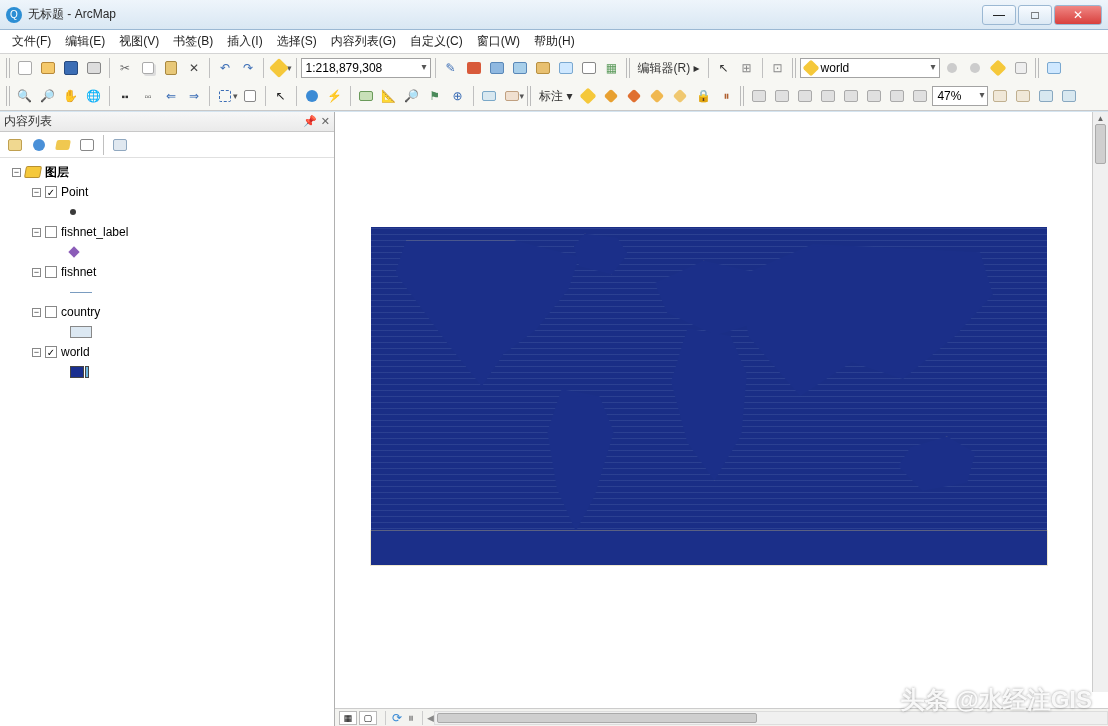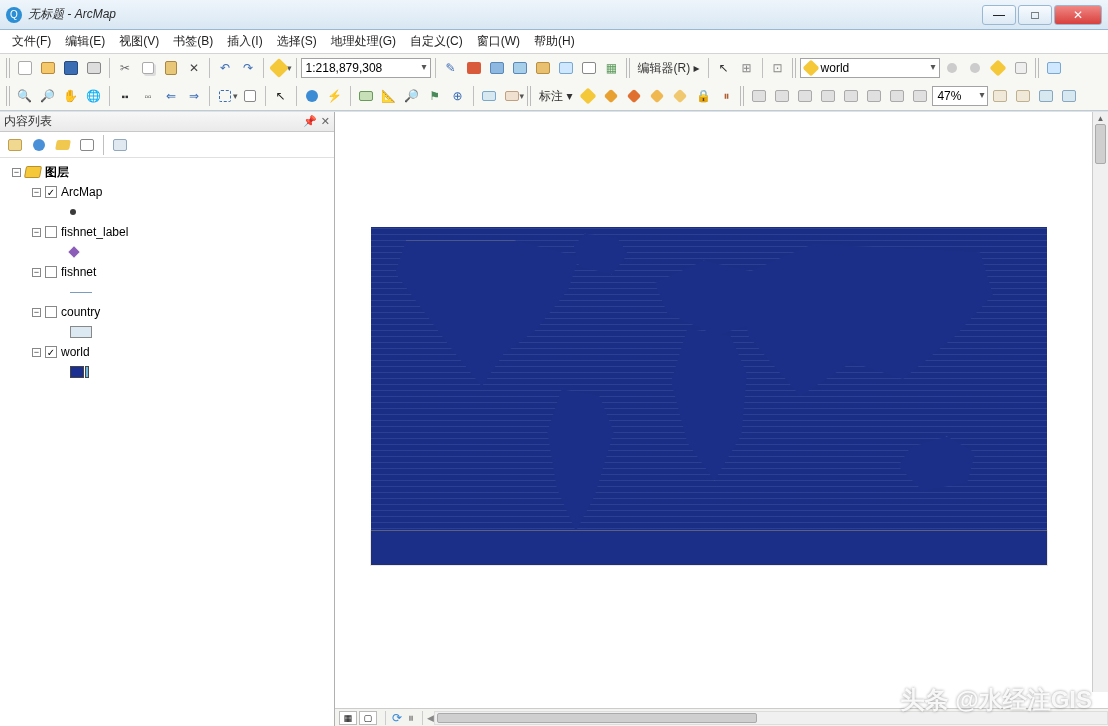--- a/index.html
+++ b/index.html
@@ -1,21 +1,21 @@
 <!DOCTYPE html>
 <html><head>
 <meta charset="utf-8">
 <style>
 * { box-sizing: border-box; margin: 0; padding: 0; font-family: "Microsoft YaHei", Tahoma, sans-serif; font-size: 12px; }
 body { background: #d4e4f0; width: 1108px; height: 726px; overflow: hidden; position: relative; }
 
 
 .titlebar { height: 30px; background: linear-gradient(#eef5fb, #d9e7f3); display: flex; align-items: center; padding: 0 6px; border-bottom: 1px solid #9bb8d3; }
 .titlebar .app-icon { width: 16px; height: 16px; background: #2c8ed4; border-radius: 50%; display: flex; align-items: center; justify-content: center; color: #fff; font-size: 10px; margin-right: 6px; }
-.titlebar .title-text { color: #2a2a2a; font-style: italic; }
+.titlebar .title-text { color: #2a2a2a; }
 .titlebar .win-controls { margin-left: auto; display: flex; gap: 0; }
 .titlebar .win-btn { width: 34px; height: 20px; display: flex; align-items: center; justify-content: center; border: 1px solid #9bb8d3; background: linear-gradient(#f7fbff,#dce9f4); border-radius: 3px; margin-left: 2px; }
 .titlebar .win-btn.close { background: linear-gradient(#f08784,#d8403d); color: #fff; width: 48px; }
 
 
 .menubar { background: #fff; height: 24px; display: flex; align-items: center; padding: 0 6px; gap: 2px; border-bottom: 1px solid #d4d4d4; }
 .menubar .menu-item { padding: 3px 6px; color: #222; cursor: default; }
 
 
 .toolbars { background: #f7f7f3; border-bottom: 1px solid #c8c8c8; }
@@ -102,21 +102,21 @@
   </div>
 </div>
 
 <div class="menubar">
   <div class="menu-item">文件(F)</div>
   <div class="menu-item">编辑(E)</div>
   <div class="menu-item">视图(V)</div>
   <div class="menu-item">书签(B)</div>
   <div class="menu-item">插入(I)</div>
   <div class="menu-item">选择(S)</div>
-  <div class="menu-item">地理处理(G)</div>
+  <div class="menu-item">内容列表(G)</div>
   <div class="menu-item">自定义(C)</div>
   <div class="menu-item">窗口(W)</div>
   <div class="menu-item">帮助(H)</div>
 </div>
 
 <div class="toolbars">
 
   <div class="toolbar-row">
     <div class="tb-grip"></div>
     <div class="tb-btn">
@@ -388,21 +388,21 @@
     <div class="toc-tree">
       <div class="tree-row">
         <div class="expander">−</div>
         <span class="ico" style="width:16px;height:12px;background:#f5c83a;transform:skewX(-10deg);border:1px solid #b89030"></span>
         <span style="font-weight:600">图层</span>
       </div>
 
       <div class="tree-row indent1">
         <div class="expander">−</div>
         <div class="chk">✓</div>
-        <span>ArcMap</span>
+        <span>Point</span>
       </div>
       <div class="tree-row indent2">
           <div class="sym-point"></div>
         </div>
 
       <div class="tree-row indent1">
         <div class="expander">−</div>
         <div class="chk"></div>
         <span>fishnet_label</span>
       </div>

